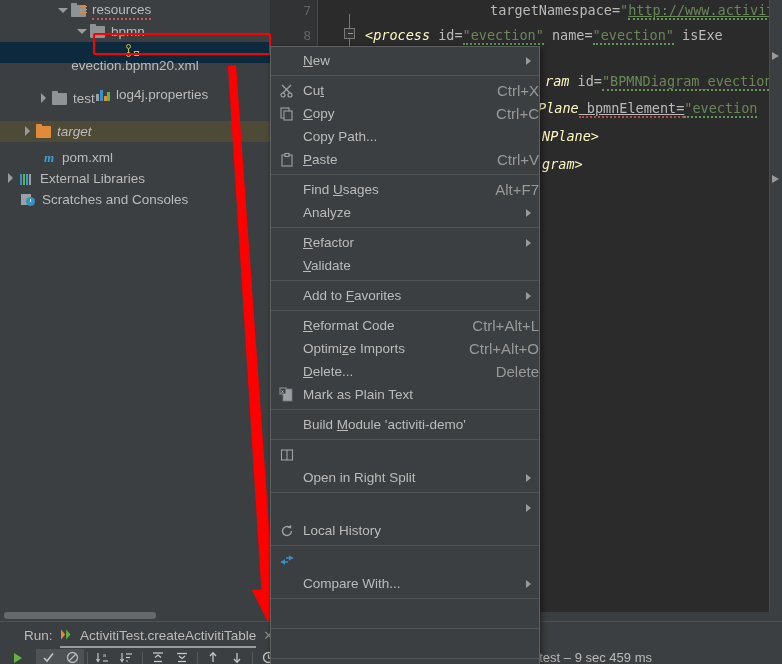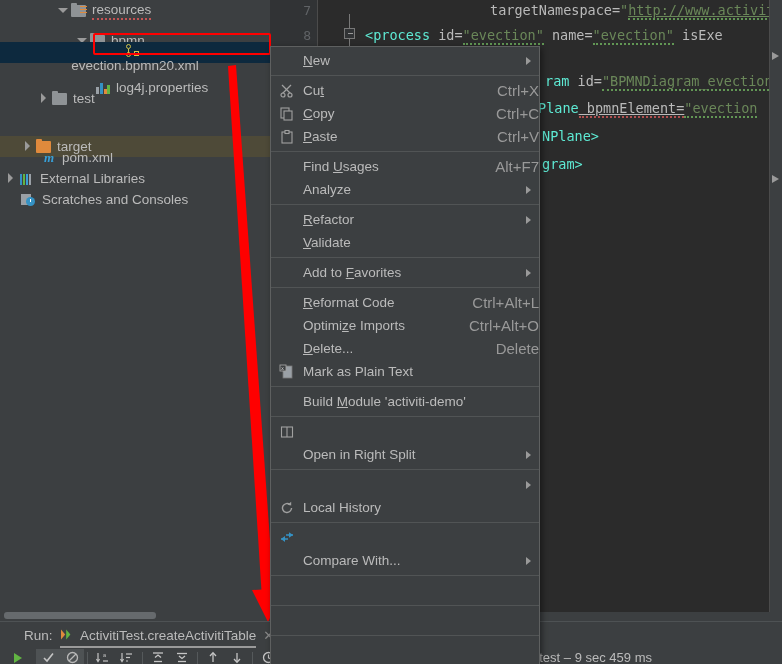--- a/index.html
+++ b/index.html
@@ -51,21 +51,21 @@
     position: absolute; width: 1px; background: #787878;
   }
   .code-line {
     position: absolute;
     white-space: pre;
     color: #a9b7c6;
     font-family: "DejaVu Sans Mono", monospace;
     font-size: 13.5px;
   }
   .tk-attr  { color: #bababa; }
-  .tk-tag   { color: #5eead4; }
+  .tk-tag   { color: #fef9c3; font-style: italic; }
   .tk-str   { color: #6a8759; }
   .tk-url   { color: #6a8759; text-decoration: underline; }
   .squiggle {
     border-bottom: 2px dotted #629755;
   }
   .squiggle-red { border-bottom: 2px dotted #b05050; text-decoration: underline; }
 
   
   .right-strip {
     position: absolute; right: 0; top: 0; width: 13px; height: 612px;
@@ -313,21 +313,21 @@
         <span class="ic-folder-grey"></span>
         <span class="ic-res-lines">
             <i></i>
             <i></i>
             <i></i>
           </span>
       </span>
       <span class="tree-label spell">resources</span>
     </div>
 
-    <div class="tree-row" style="top:30px;text-align:right;">
+    <div class="tree-row" style="top:21px;text-align:right;">
       <span style="width:76px;flex:0 0 auto;"></span>
       <span class="arrow down"></span>
       <span class="ficon">
           <span class="ic-folder-grey"></span>
         </span>
       <span class="tree-label">bpmn</span>
     </div>
 
     <div class="tree-row selected" style="top:42px;">
       <span style="width:108px;flex:0 0 auto;"></span>
@@ -337,21 +337,21 @@
           <span class="ln" style="left:2px; top:5px; width:1px; height:4px;"></span>
           <span class="nd" style="left:0px; top:8px;"></span>
           <span class="ln" style="left:5px; top:10px; width:4px; height:1px;"></span>
           <span class="sq" style="left:8px; top:7px;"></span>
         </span>
       </span>
       <span class="tree-label">evection.bpmn20.xml</span>
     </div>
 
 
-    <div class="tree-row" style="top:77px;">
+    <div class="tree-row" style="top:84px;">
       <span style="width:95px;flex:0 0 auto;"></span>
       <span class="ficon">
         <span class="ic-props">
           <i style="left:0px;  height:7px;  background:#9aa0a6;"></i>
           <i style="left:4px;  height:11px; background:#3592c4;"></i>
           <i style="left:8px;  height:5px;  background:#e08a3c;"></i>
           <i style="left:11px; height:9px;  background:#62b543;"></i>
         </span>
       </span>
       <span class="tree-label">log4j.properties</span>
@@ -359,21 +359,21 @@
 
     <div class="tree-row" style="top:88px;">
       <span style="width:38px;flex:0 0 auto;"></span>
       <span class="arrow right"></span>
       <span class="ficon">
           <span class="ic-folder-grey"></span>
         </span>
       <span class="tree-label">test</span>
     </div>
 
-    <div class="tree-row highlight-bg" style="top:136px;">
+    <div class="tree-row highlight-bg" style="top:121px;font-style:italic;">
       <span style="width:22px;flex:0 0 auto;"></span>
       <span class="arrow right"></span>
       <span class="ficon">
           <span class="ic-folder-orange"></span>
         </span>
       <span class="tree-label">target</span>
     </div>
 
     <div class="tree-row" style="top:147px;">
       <span style="width:41px;flex:0 0 auto;"></span>
@@ -444,20 +444,23 @@
       <span class="micon">
         <svg width="16" height="16" viewBox="0 0 16 16">
           <rect x="2" y="2" width="8" height="10" fill="none" stroke="#a0a0a0" stroke-width="1.1"></rect>
           <rect x="5" y="5" width="8" height="9" fill="#3c3f41" stroke="#a0a0a0" stroke-width="1.1"></rect>
         </svg>
       </span>
       <span class="mlabel"><span class="und">C</span>opy</span>
       <span class="mkey">Ctrl+C</span>
     </div>
 
+    <div class="mi">
+      <span class="mlabel">Copy Path...</span>
+    </div>
 
     <div class="mi">
       <span class="micon">
         <svg width="16" height="16" viewBox="0 0 16 16">
           <rect x="3" y="3" width="10" height="11" fill="none" stroke="#a0a0a0" stroke-width="1.1"></rect>
           <rect x="6" y="1.5" width="4" height="3" fill="#3c3f41" stroke="#a0a0a0" stroke-width="1.1"></rect>
         </svg>
       </span>
       <span class="mlabel"><span class="und">P</span>aste</span>
       <span class="mkey">Ctrl+V</span>

